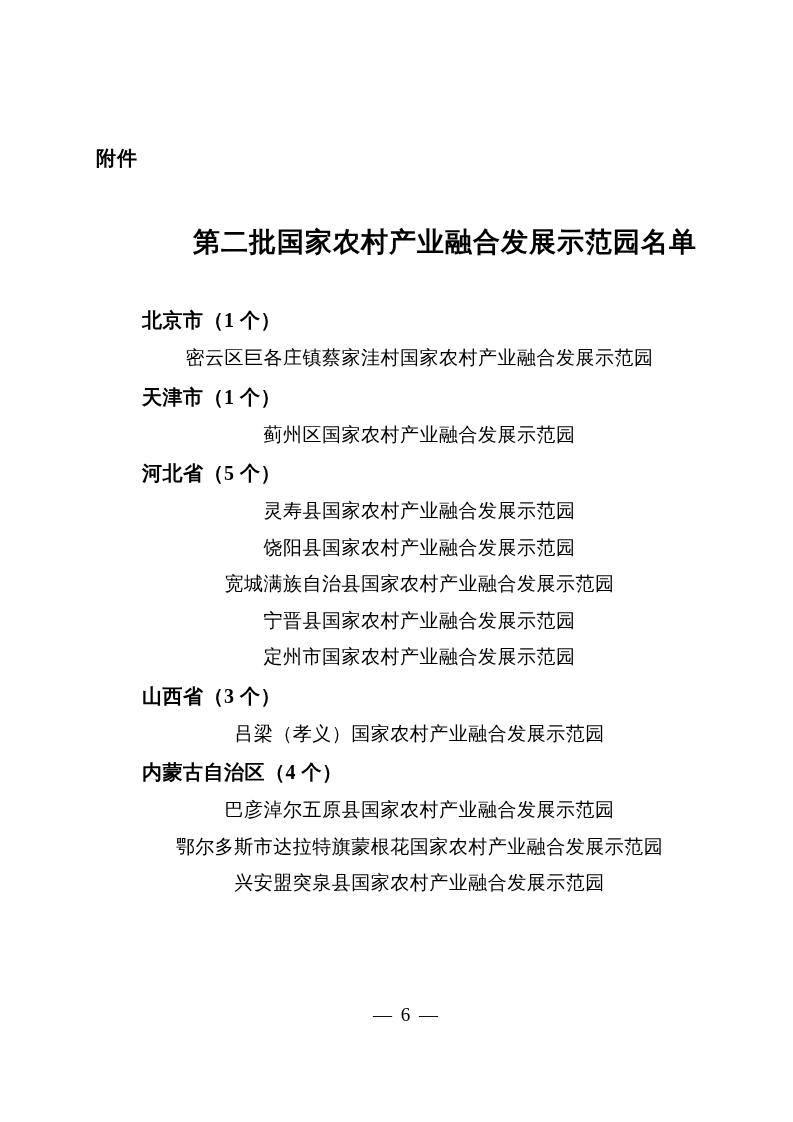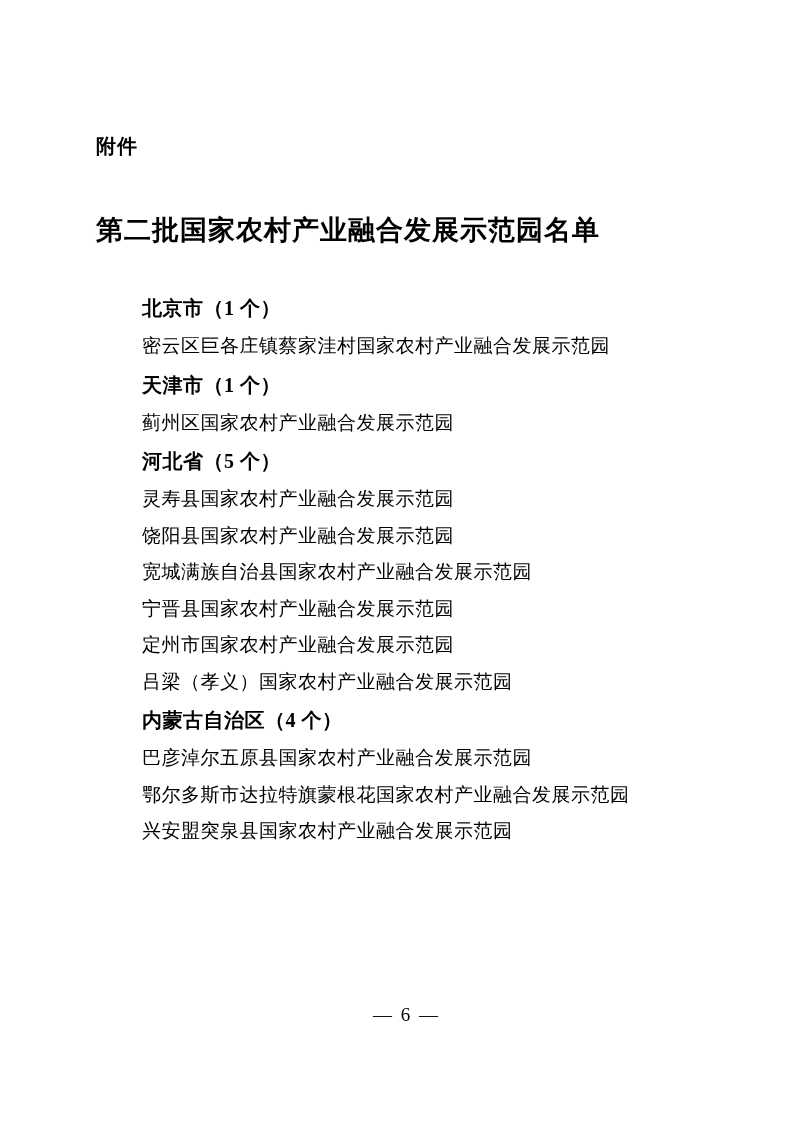--- a/index.html
+++ b/index.html
@@ -13,34 +13,34 @@
     font-family: "Liberation Serif", "DejaVu Serif", serif;
     color: #000000;
     position: relative;
     overflow: hidden;
   }
   .page {
     position: relative;
     width: 793px;
     height: 1122px;
     box-sizing: border-box;
-    padding: 0 96px;
+    padding: 12px 96px;
   }
   .attachment-label {
     font-size: 20px;
     font-weight: 700;
     letter-spacing: 1px;
     margin: 0;
     padding-top: 136px;
     line-height: 1;
   }
   .doc-title {
     font-size: 27px;
     font-weight: 700;
-    text-align: left;
+    text-align: right;
     letter-spacing: 1px;
     margin: 0;
     padding-top: 58px;
     line-height: 1.2;
   }
   .content {
     padding-top: 38px;
   }
   .province-block {
     margin: 0;
@@ -53,20 +53,21 @@
     padding: 9px 0 0 46px;
     line-height: 1.55;
   }
   .entry {
     font-size: 19px;
     font-weight: 400;
     letter-spacing: 0.5px;
     margin: 0;
     padding: 8px 0 0 46px;
     line-height: 1.5;
+    text-align: center;
   }
   .page-number {
     position: absolute;
     left: 0;
     right: 0;
     bottom: 96px;
     text-align: center;
     font-size: 19px;
     letter-spacing: 2px;
     padding-left: 20px;
@@ -96,20 +97,21 @@
     <div class="province-block">
       <div class="province-heading">河北省（5 个）</div>
       <div class="entry">灵寿县国家农村产业融合发展示范园</div>
       <div class="entry">饶阳县国家农村产业融合发展示范园</div>
       <div class="entry">宽城满族自治县国家农村产业融合发展示范园</div>
       <div class="entry">宁晋县国家农村产业融合发展示范园</div>
       <div class="entry">定州市国家农村产业融合发展示范园</div>
     </div>
 
     <div class="province-block">
+      <div class="province-heading">山西省（3 个）</div>
       <div class="entry">吕梁（孝义）国家农村产业融合发展示范园</div>
     </div>
 
     <div class="province-block">
       <div class="province-heading">内蒙古自治区（4 个）</div>
       <div class="entry">巴彦淖尔五原县国家农村产业融合发展示范园</div>
       <div class="entry">鄂尔多斯市达拉特旗蒙根花国家农村产业融合发展示范园</div>
       <div class="entry">兴安盟突泉县国家农村产业融合发展示范园</div>
     </div>
 

